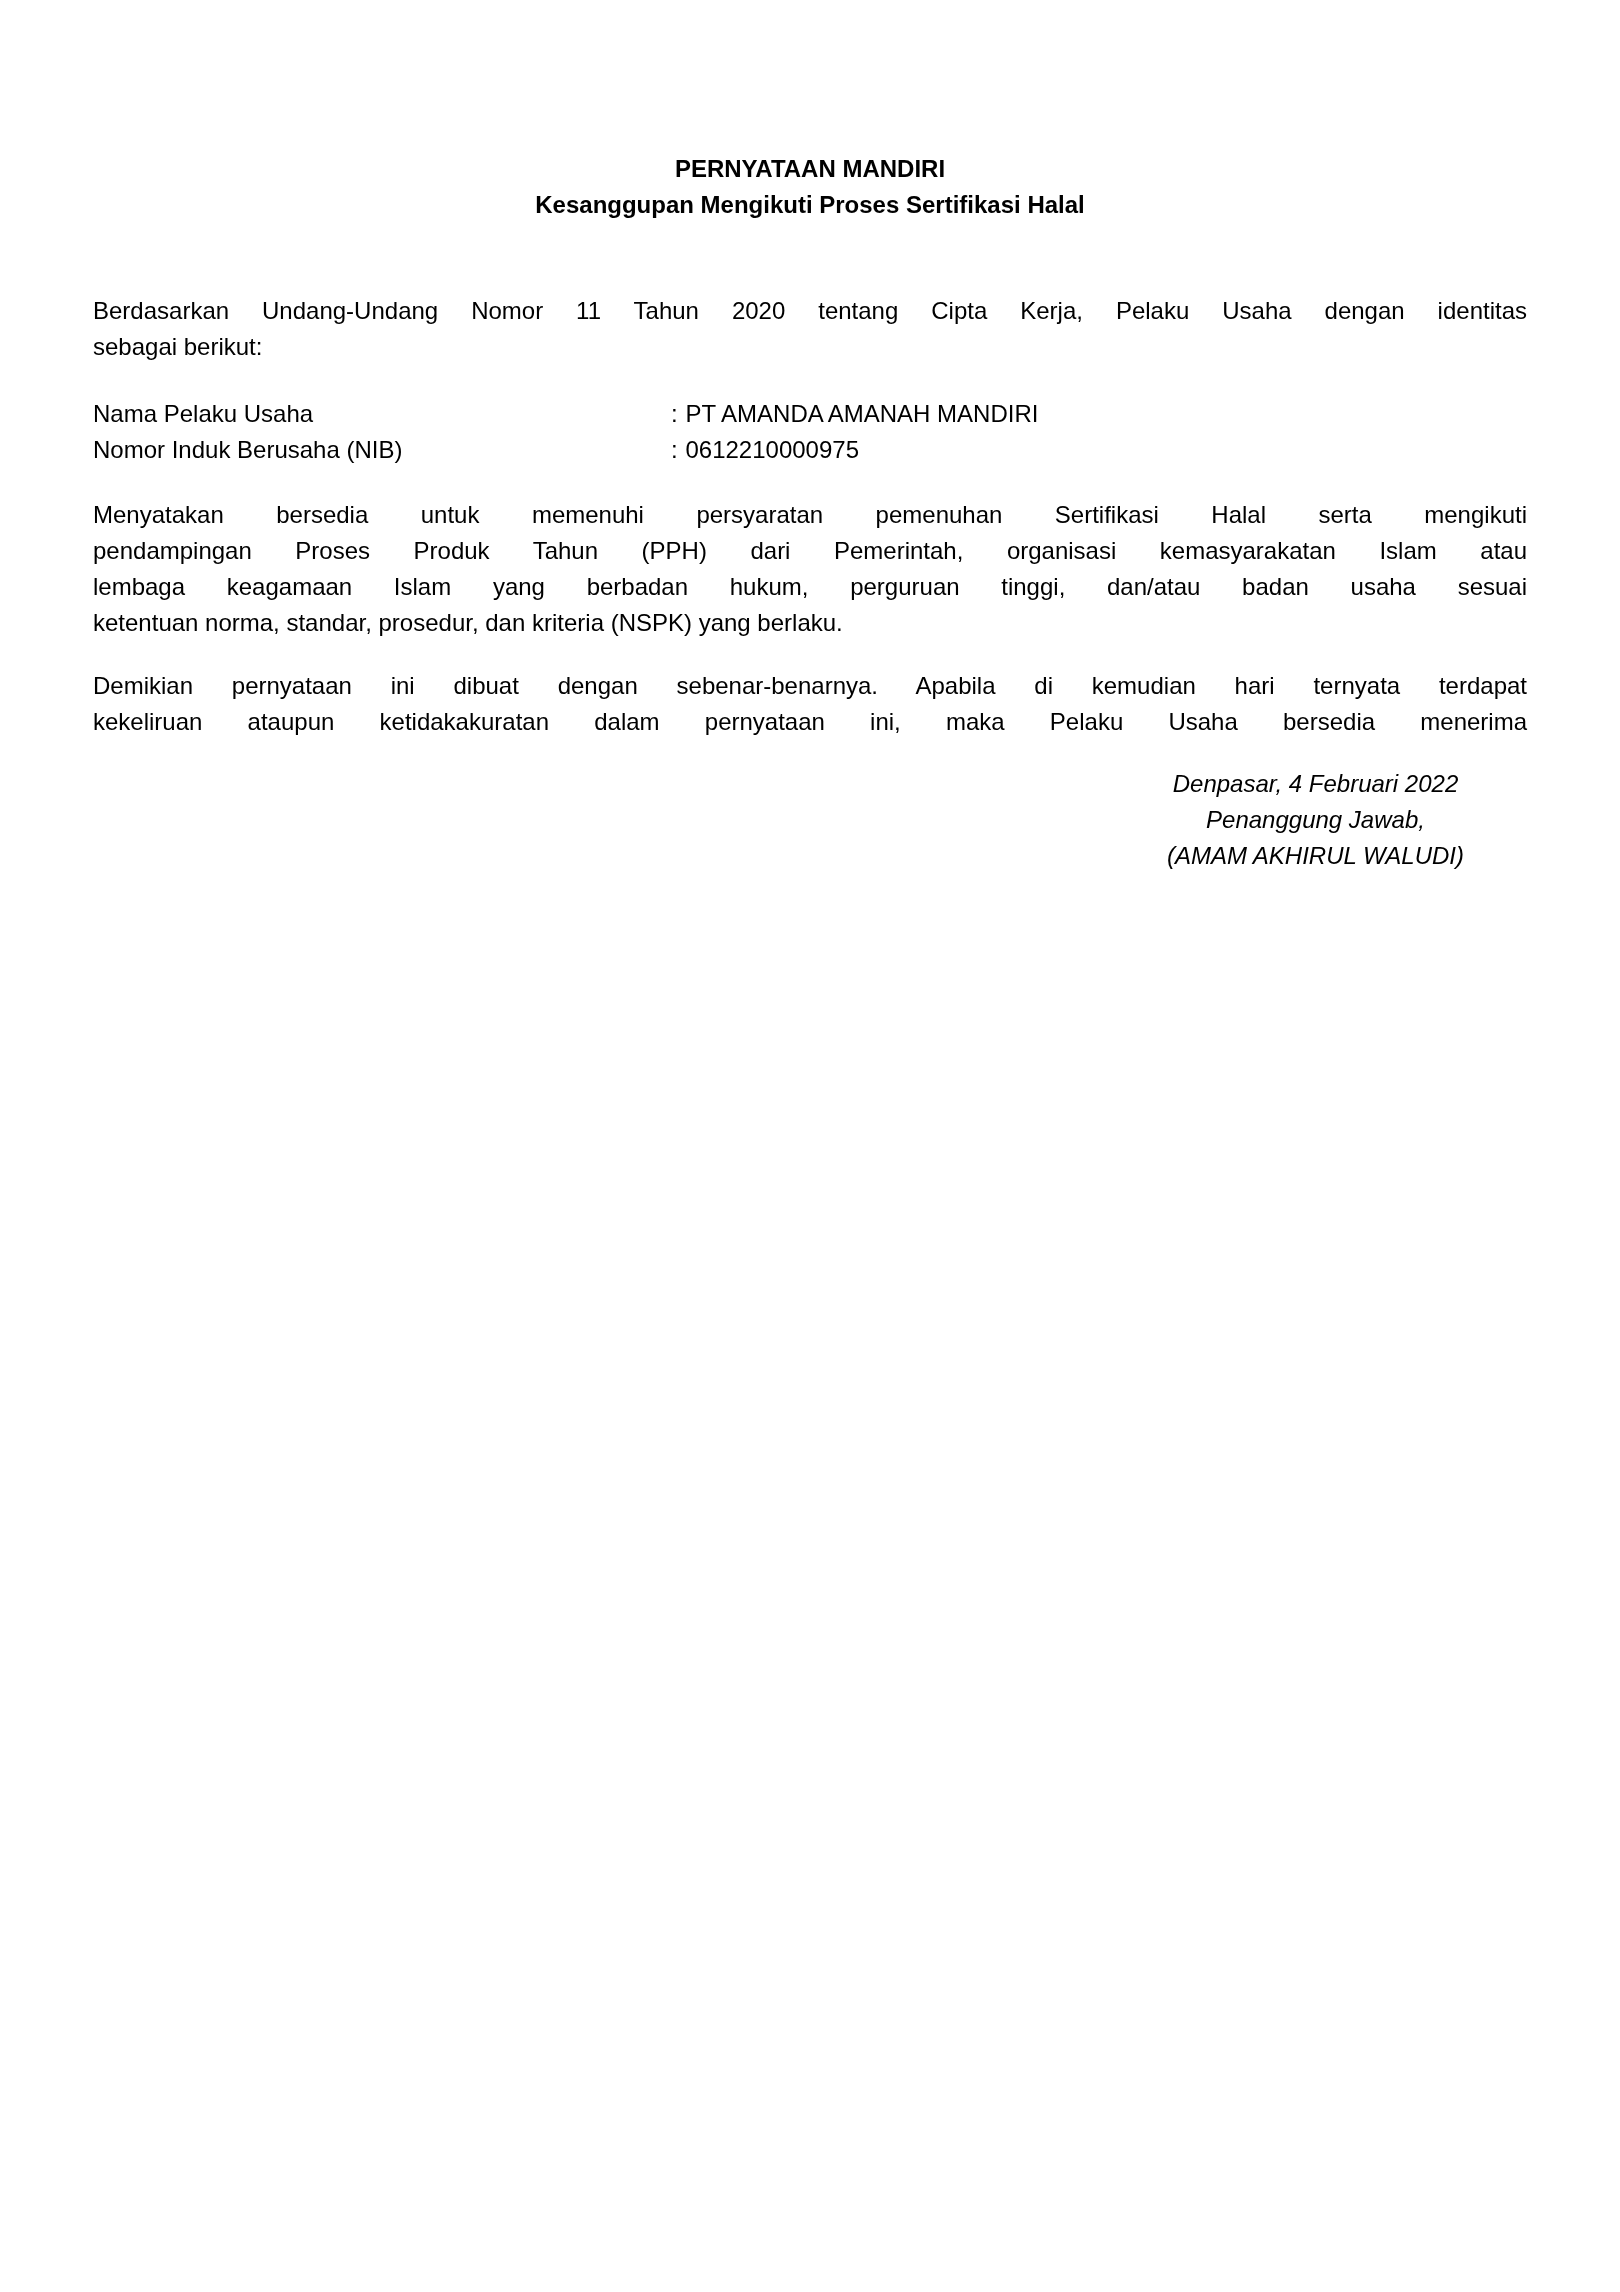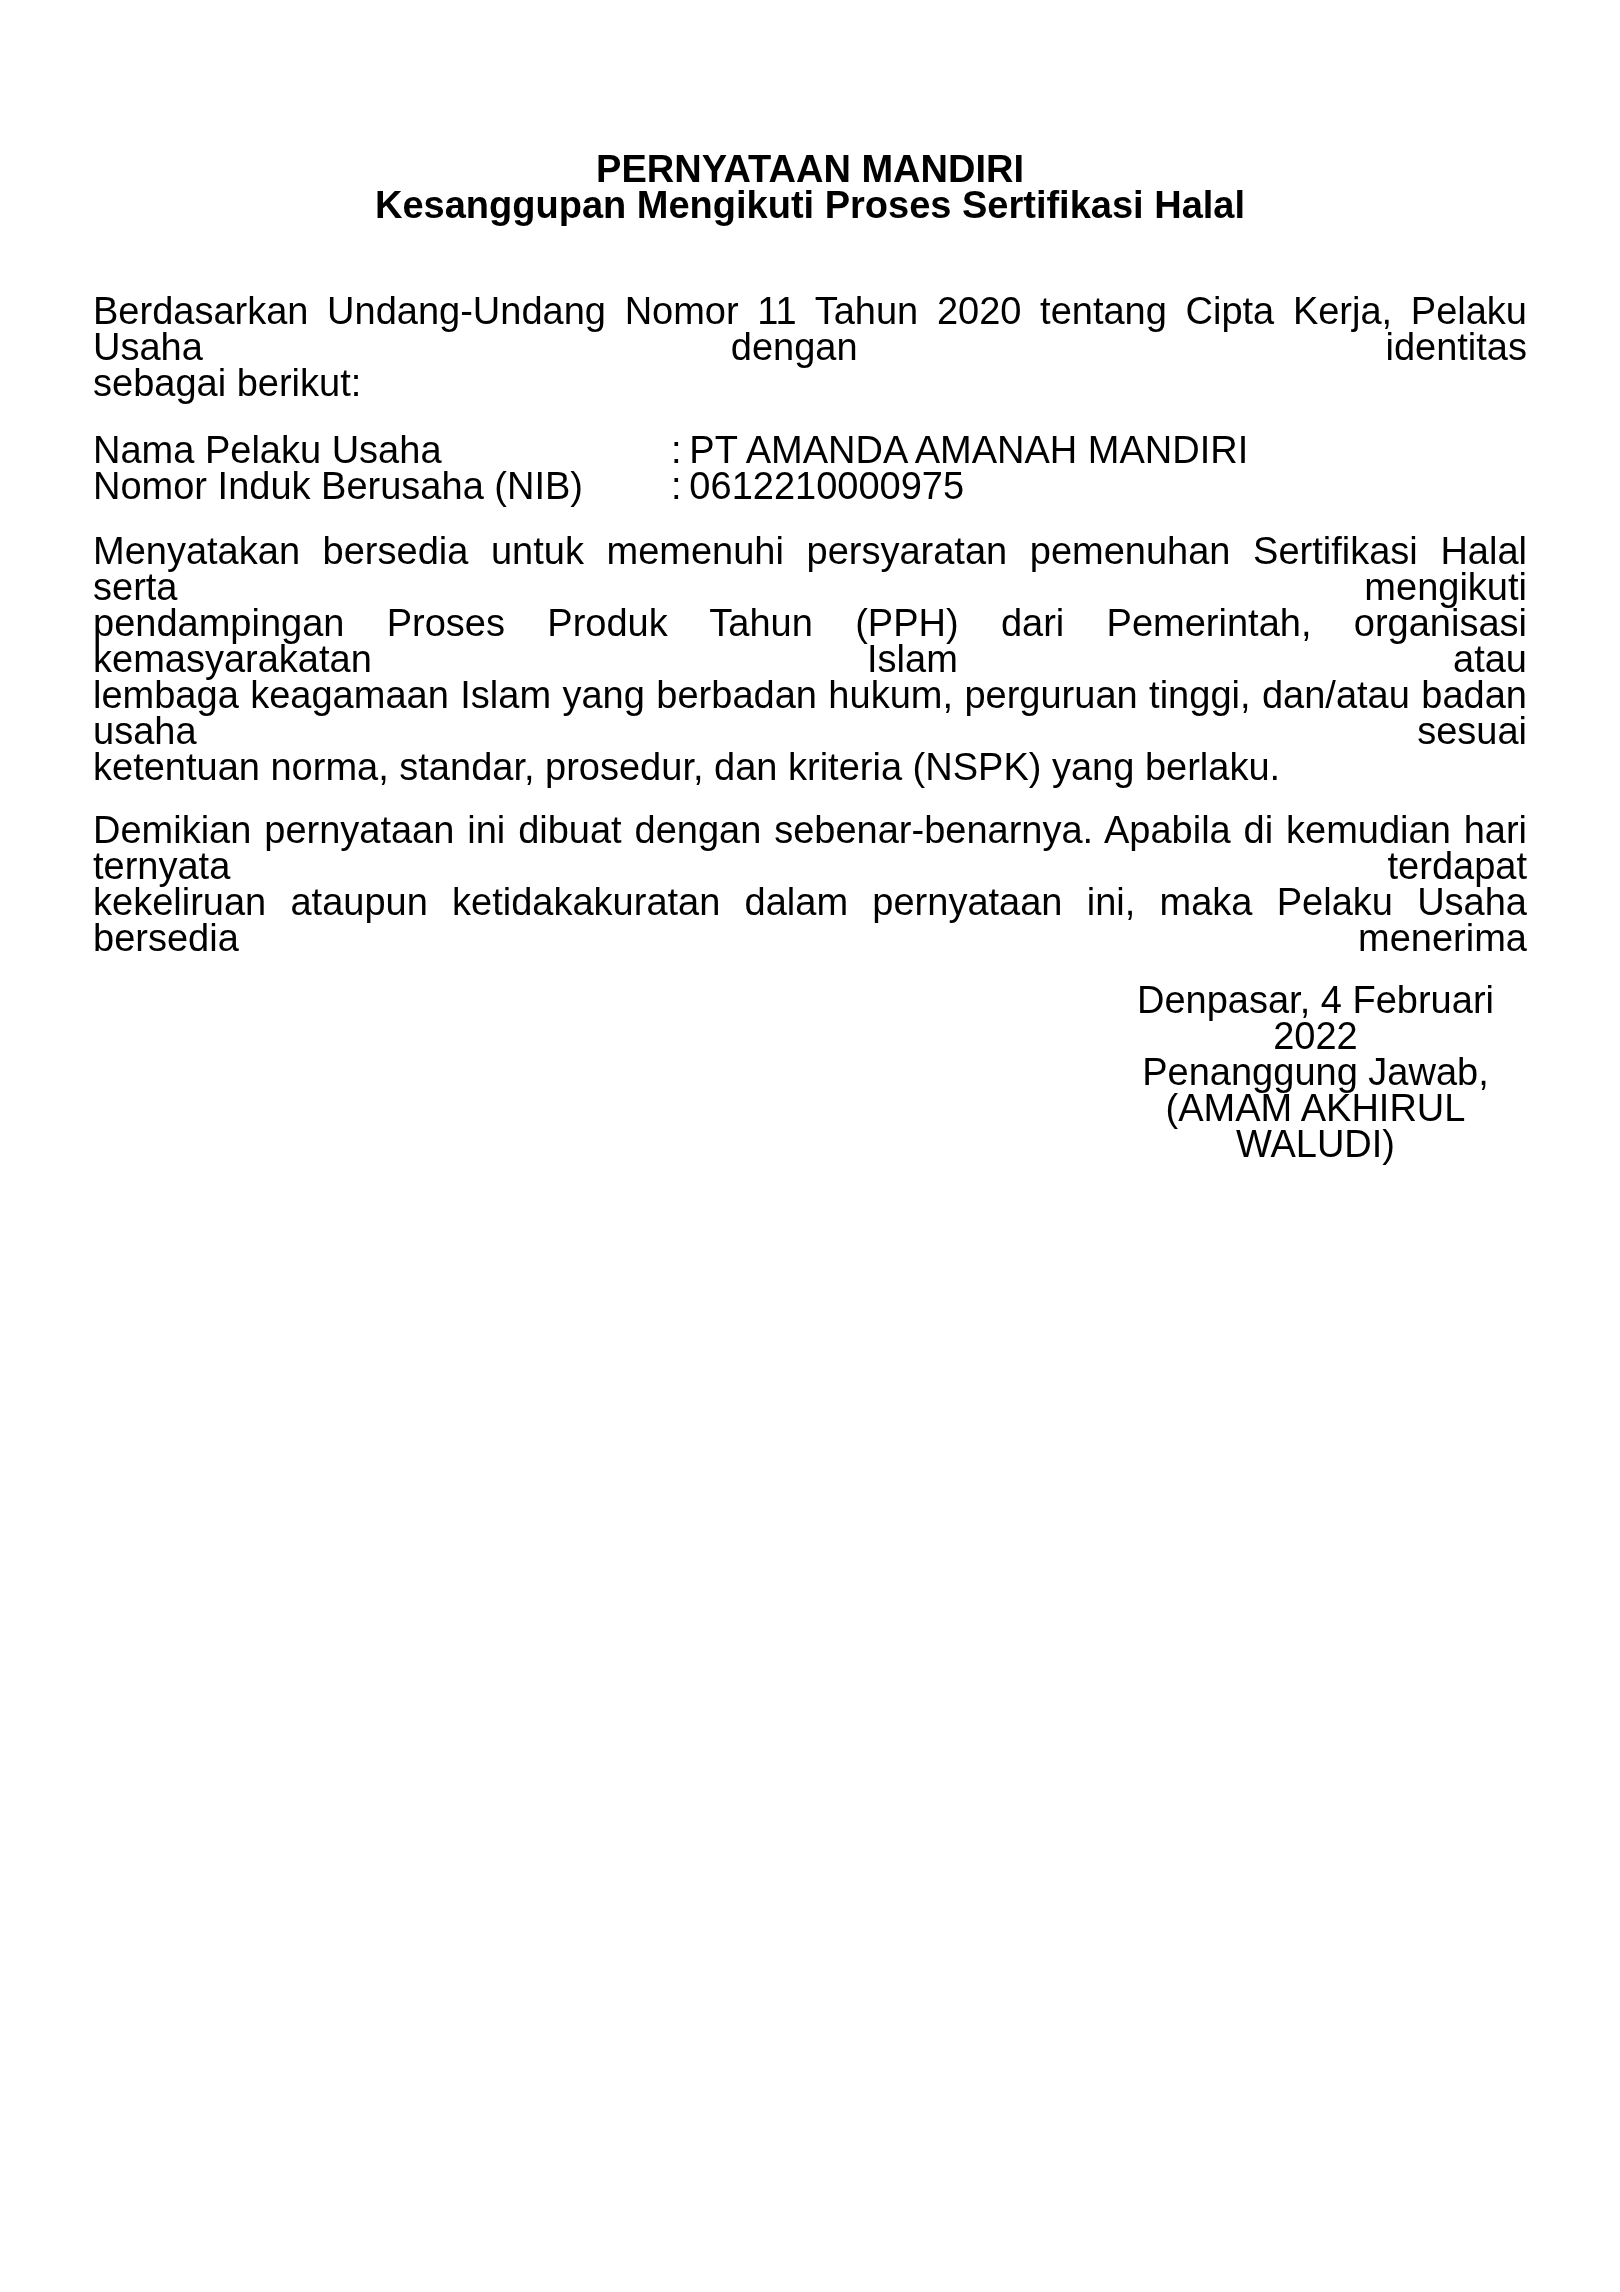--- a/index.html
+++ b/index.html
@@ -8,21 +8,21 @@
     background: #ffffff;
   }
   .page {
     position: relative;
     width: 1620px;
     height: 2293px;
     box-sizing: border-box;
     background: #ffffff;
     color: #000000;
     font-family: "Liberation Sans", "DejaVu Sans", sans-serif;
-    font-size: 38px;
+    font-size: 24px;
     line-height: 36px;
     padding: 151px 93px 0 93px;
     overflow: hidden;
   }
   .doc-title {
     text-align: center;
     font-weight: bold;
   }
   .para { margin: 0; }
   
@@ -42,20 +42,21 @@
   .identity-row { display: flex; }
   .identity-label { flex: 0 0 auto; width: 578px; }
   .identity-sep   { flex: 0 0 auto; }
   .identity-value { margin-left: 7.8px; white-space: nowrap; }
 
   .signature {
     margin-top: 26.5px;
     margin-left: auto;
     width: 423px;
     text-align: center;
+    font-style: italic;
   }
 </style>
 </head>
 <body>
 
 <div class="page">
 
   <div class="doc-title">
     <div>PERNYATAAN MANDIRI</div>
     <div>Kesanggupan Mengikuti Proses Sertifikasi Halal</div>

